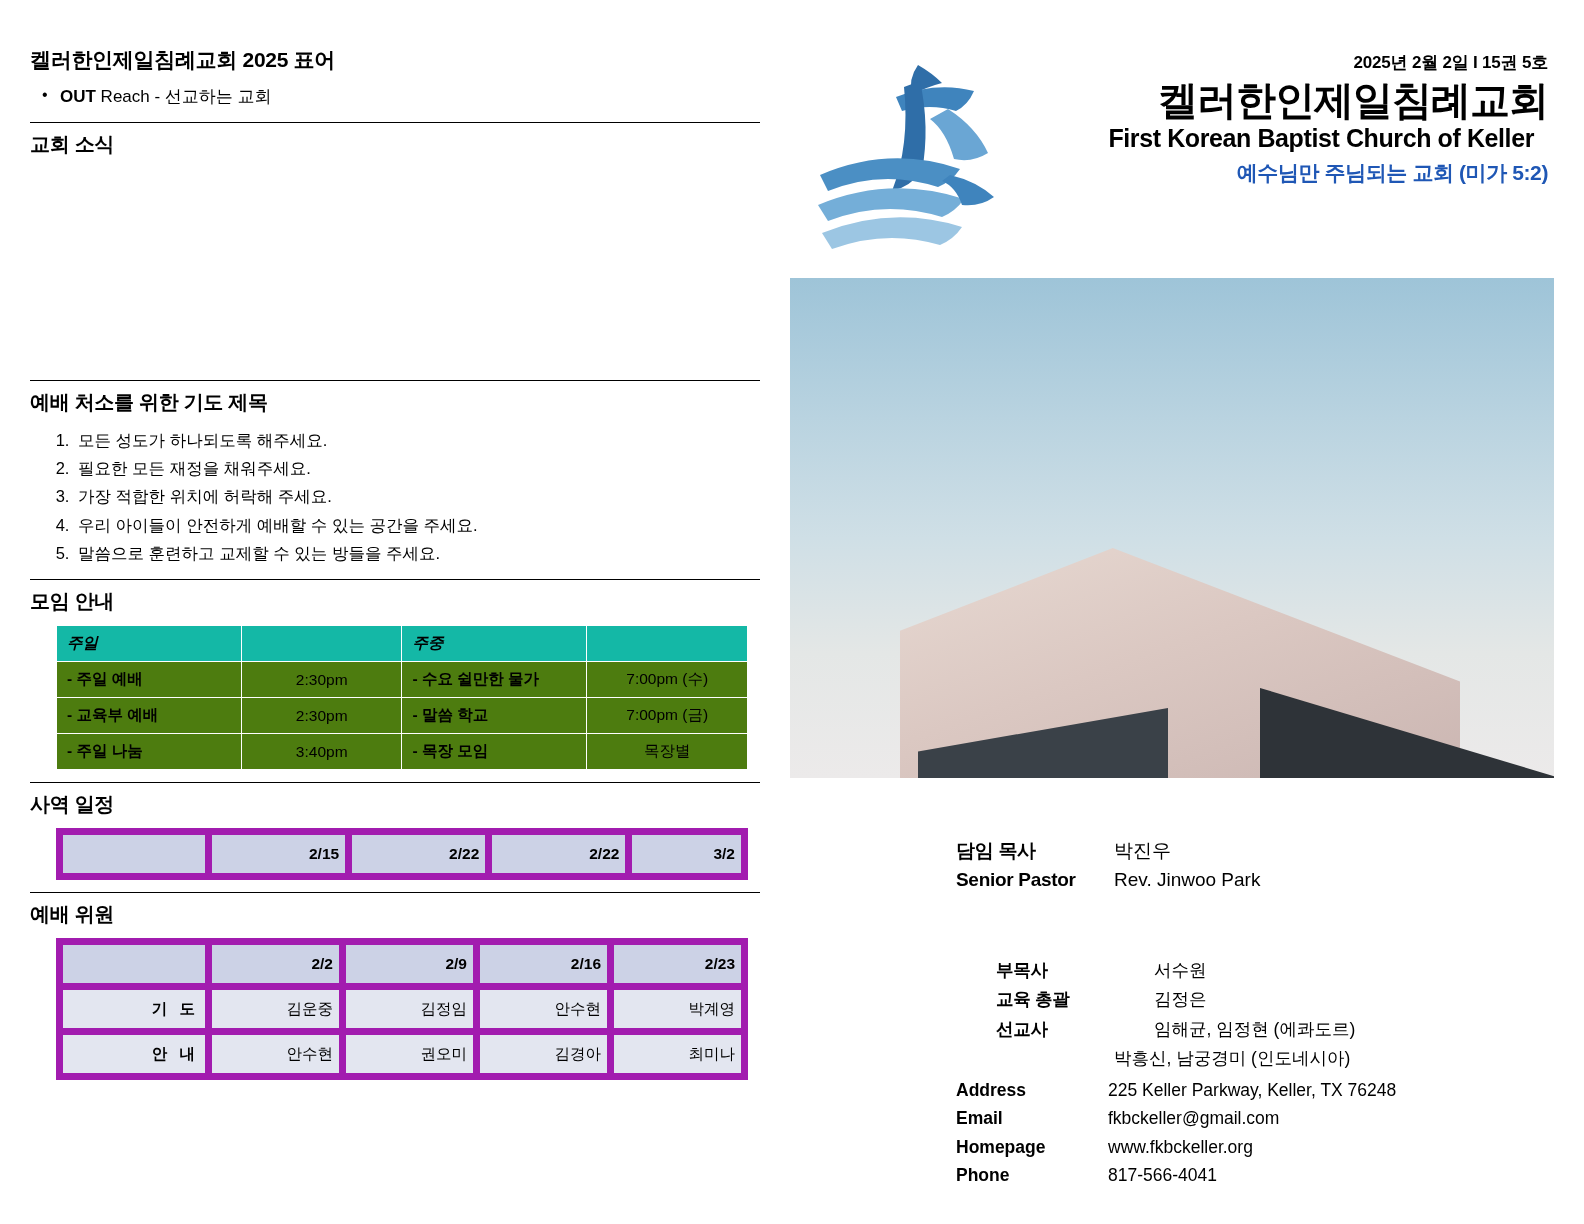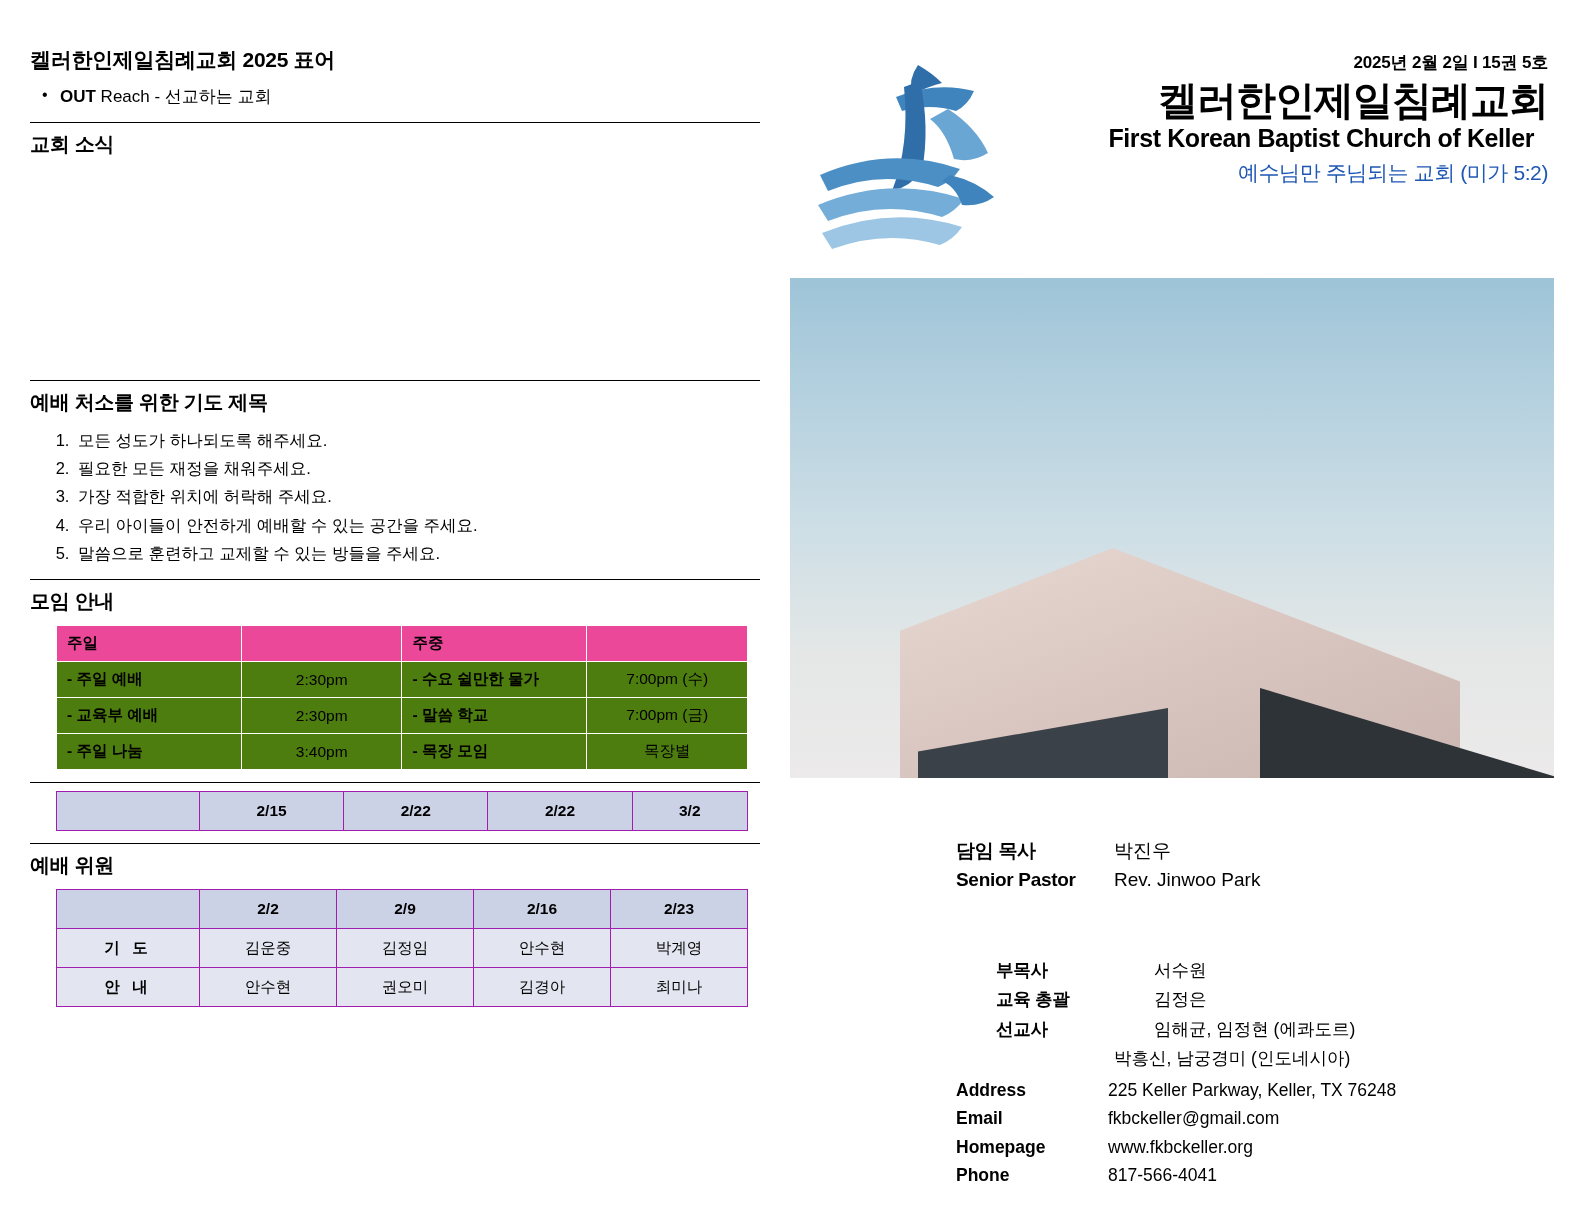--- a/index.html
+++ b/index.html
@@ -106,35 +106,36 @@
     margin-top: 6px;
   }
   .tbl-meeting td {
     border: 1px solid #ffffff;
     background: #4d7c0f;
     padding: 7px 10px;
     height: 20px;
   }
   .tbl-meeting tr.head td {
     font-weight: bold;
-    background: #ec4899;
+    background: #14b8a6;
+    font-style: italic;
   }
   .tbl-meeting td.label { font-weight: bold; width: 190px; }
   .tbl-meeting td.time { text-align: center; width: 155px; }
 
   .tbl-sched, .tbl-worship {
     width: 692px;
     margin-left: 26px;
     margin-top: 6px;
   }
   .tbl-sched td, .tbl-worship td {
-    border: 1px solid #a21caf;
+    border: 7px solid #a21caf;
     background: #e3e6f0;
     padding: 8px 6px;
-    text-align: center;
+    text-align: right;
     height: 22px;
   }
   .tbl-sched tr.head td, .tbl-worship tr.head td {
     font-weight: bold;
     background: #ccd2e6;
   }
   .tbl-sched td.rowlbl, .tbl-worship td.rowlbl {
     font-weight: bold;
     letter-spacing: 4px;
     width: 130px;
@@ -167,21 +168,21 @@
   .church-en {
     text-align: right;
     font-size: 25px;
     font-weight: bold;
     margin: 2px 20px 0 0;
     letter-spacing: -0.4px;
   }
   .church-verse {
     text-align: right;
     font-size: 21px;
-    font-weight: normal;
+    font-weight: bold;
     color: #1f57b5;
     margin: 6px 6px 0 0;
     letter-spacing: -0.4px;
   }
   .logo {
     position: absolute;
     left: 10px;
     top: 4px;
     width: 230px;
     height: 210px;
@@ -358,20 +359,21 @@
         <td class="label">- 주일 나눔</td>
         <td class="time">3:40pm</td>
         <td class="label">- 목장 모임</td>
         <td class="time">목장별</td>
       </tr>
     </tbody>
       </table>
 
     <hr class="rule">
 
+    <div class="sec-title">사역 일정</div>
     <table class="tbl-sched">
       <tbody>
           <tr class="head">
         <td class="rowlbl"></td>
         <td>2/15</td>
         <td>2/22</td>
         <td>2/22</td>
         <td>3/2</td>
       </tr>
     </tbody>

